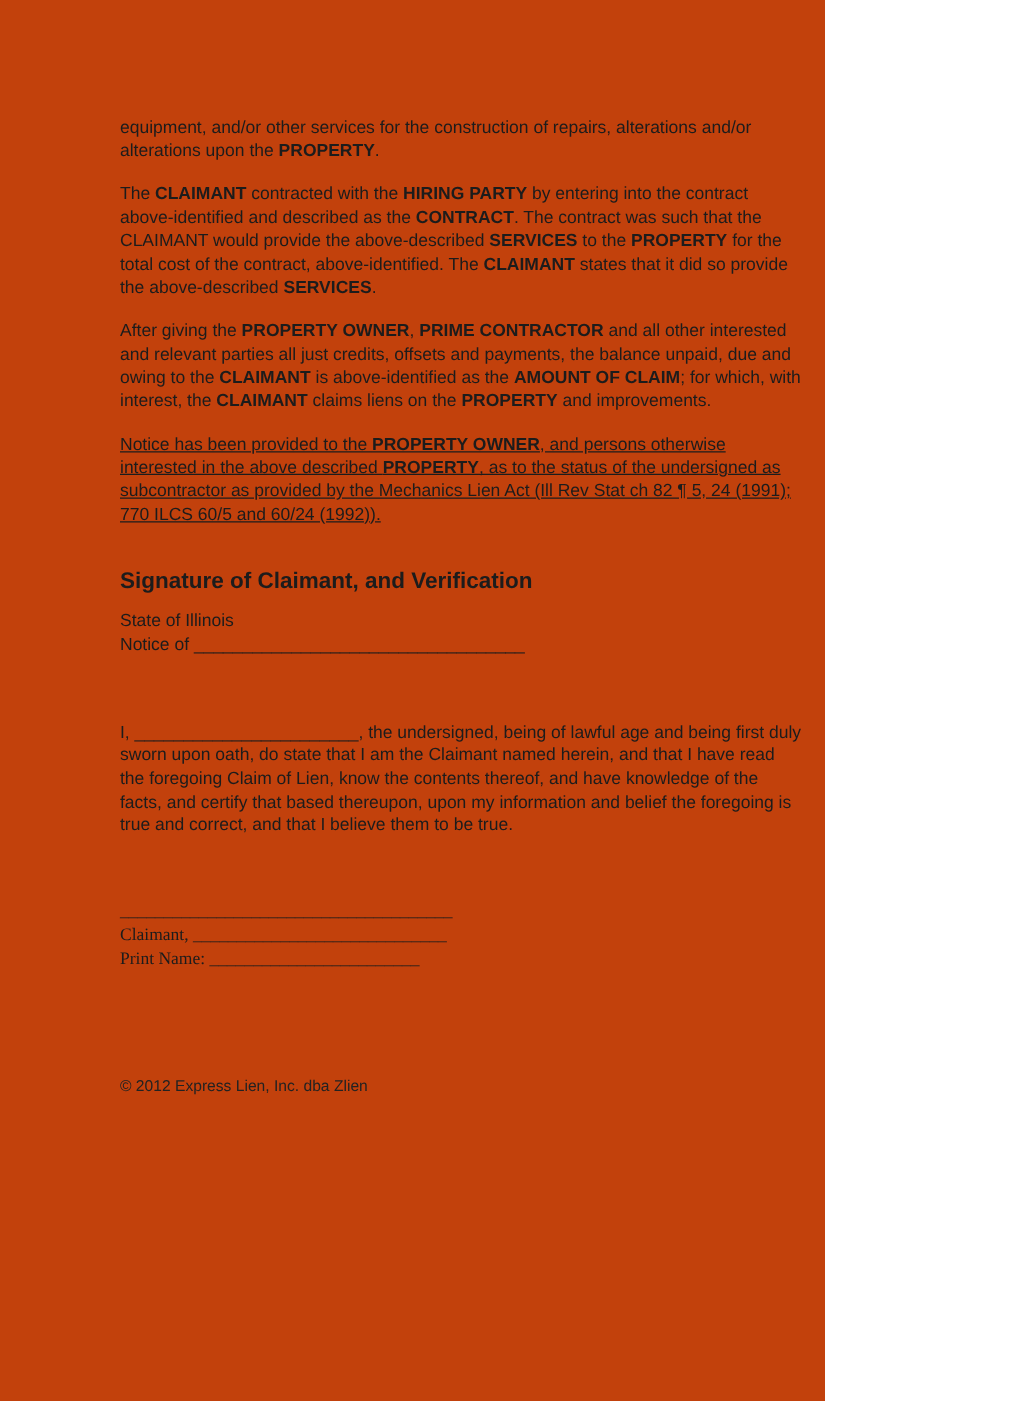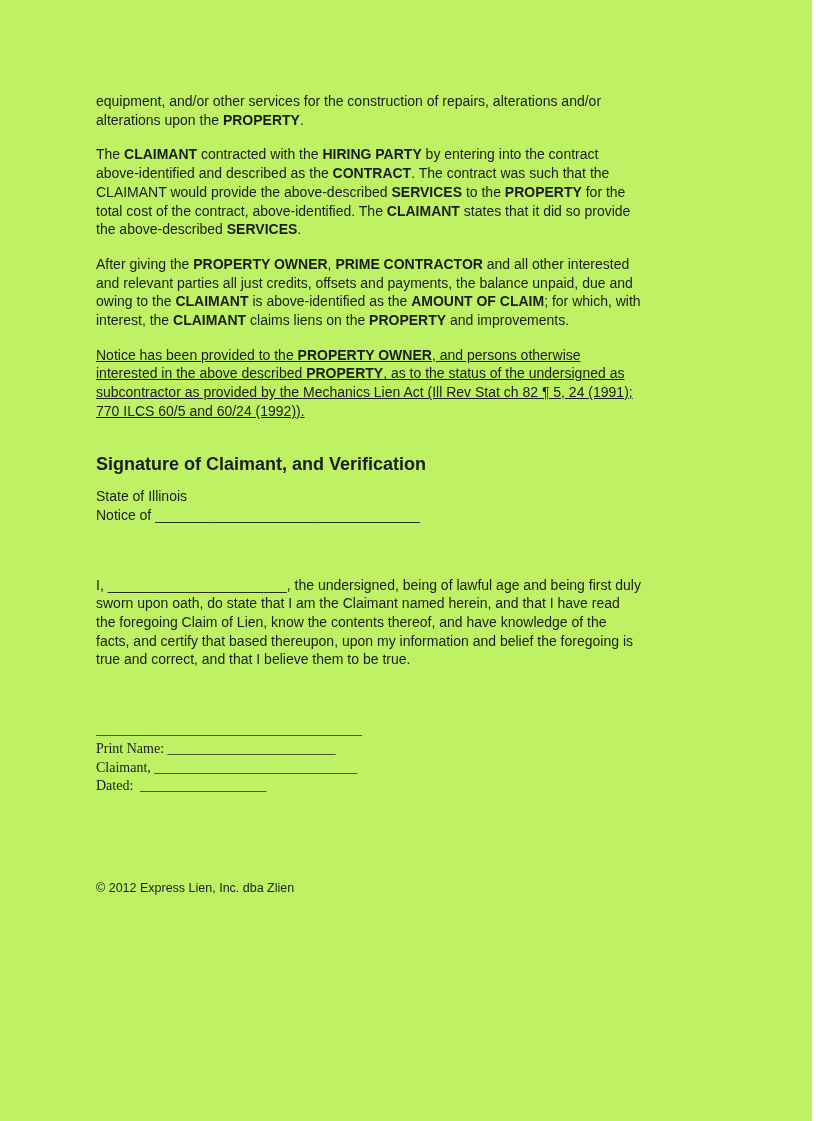--- a/index.html
+++ b/index.html
@@ -2,23 +2,23 @@
 <html><head>
 <meta charset="utf-8">
 <style>
   html, body {
     margin: 0;
     padding: 0;
     background: #ffffff;
   }
   .page {
     position: relative;
-    width: 812px;
+    width: 660px;
     height: 1121px;
-    background: #bef264;
+    background: #c2410c;
     overflow: hidden;
     box-sizing: border-box;
     padding: 92px 92px 0 96px;
     font-family: "Liberation Sans", "DejaVu Sans", sans-serif;
     font-size: 14px;
     line-height: 18.7px;
     color: #1c1c1c;
     -webkit-font-smoothing: antialiased;
   }
   .para {
@@ -82,20 +82,19 @@
   </div>
 
   <p class="oath">I, _______________________, the undersigned, being of lawful age and being first duly
 sworn upon oath, do state that I am the Claimant named herein, and that I have read
 the foregoing Claim of Lien, know the contents thereof, and have knowledge of the
 facts, and certify that based thereupon, upon my information and belief the foregoing is
 true and correct, and that I believe them to be true.</p>
 
   <div class="sig-block">
     <div class="line">______________________________________</div>
+    <div class="line">Claimant, _____________________________</div>
     <div class="line">Print Name: ________________________</div>
-    <div class="line">Claimant, _____________________________</div>
-    <div class="line">Dated: &nbsp;__________________</div>
   </div>
 
   <div class="footer">© 2012 Express Lien, Inc. dba Zlien</div>
 
 </div>
 
 </body></html>

